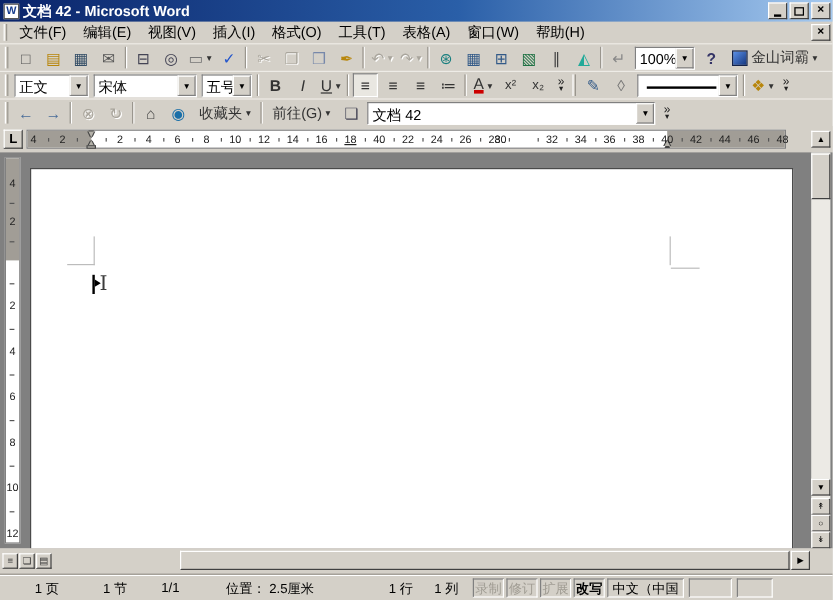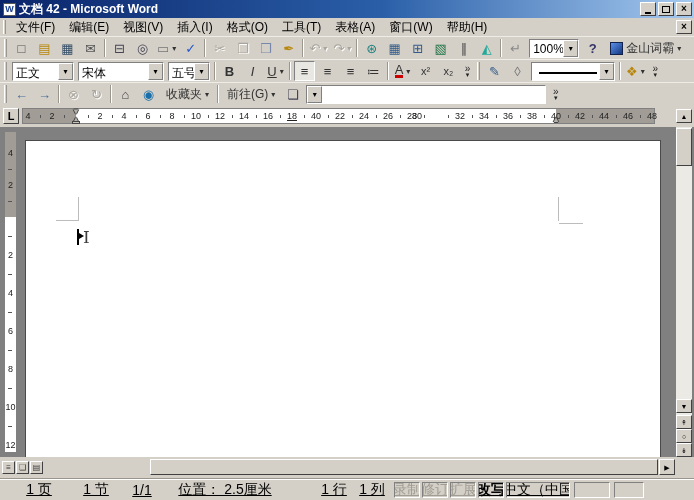--- a/index.html
+++ b/index.html
@@ -100,21 +100,21 @@
     display:flex;align-items:center;justify-content:center;margin-right:1px;padding:0 2px;}
   .ime-logo{width:14px;height:14px;border-radius:50%;background:conic-gradient(#d23,#f90,#27c,#d23);}
   .moon{width:9px;height:9px;border-radius:50%;background:#000;position:relative;overflow:hidden;}
   .moon::after{content:"";position:absolute;left:3px;top:-3px;width:9px;height:9px;border-radius:50%;background:#d4d0c8;}
   .kb{width:14px;height:9px;border:1px solid #444;background:
     repeating-linear-gradient(90deg,#9a968e 0 1px,transparent 1px 3px);}
   
   .statusbar{position:absolute;left:0;top:478px;width:694px;height:22px;background:#d4d0c8;
     border-top:1px solid #9a968e;box-shadow:inset 0 1px 0 #fff;}
   .sp{position:absolute;top:3px;height:16px;display:flex;align-items:center;justify-content:center;
-    font-size:14px;white-space:nowrap;overflow:hidden;padding:0 2px;color:#000;text-decoration:underline;}
+    font-size:11px;white-space:nowrap;overflow:hidden;padding:0 2px;color:#000;}
   .sp.sunk{border:1px solid;border-color:#808080 #fff #fff #808080;}
   .sp.dim{color:#a19d94;}
   .sp.on{color:#000;font-weight:bold;}
 </style>
 </head>
 <body>
 
 <div class="window">
 
   <div class="titlebar">
@@ -335,20 +335,21 @@
       </div>
       <div class="tb-sep"></div>
       <div class="tb-btn lb">
         <span class="gl">前往(G)</span>
         <span class="dd">▾</span>
       </div>
       <div class="tb-btn">
         <span class="gl" style="color: rgb(68, 68, 85);">❏</span>
       </div>
       <div class="tb-combo" style="width: 240px;">
+        <span class="cv">文档 42</span>
         <span class="cab">▾</span>
       </div>
       <div class="tb-chev">
         <span>»</span>
         <span class="ca">▾</span>
       </div>
     </div>
 
   <div class="ruler-row">
     <span class="tab-selector">L</span>

